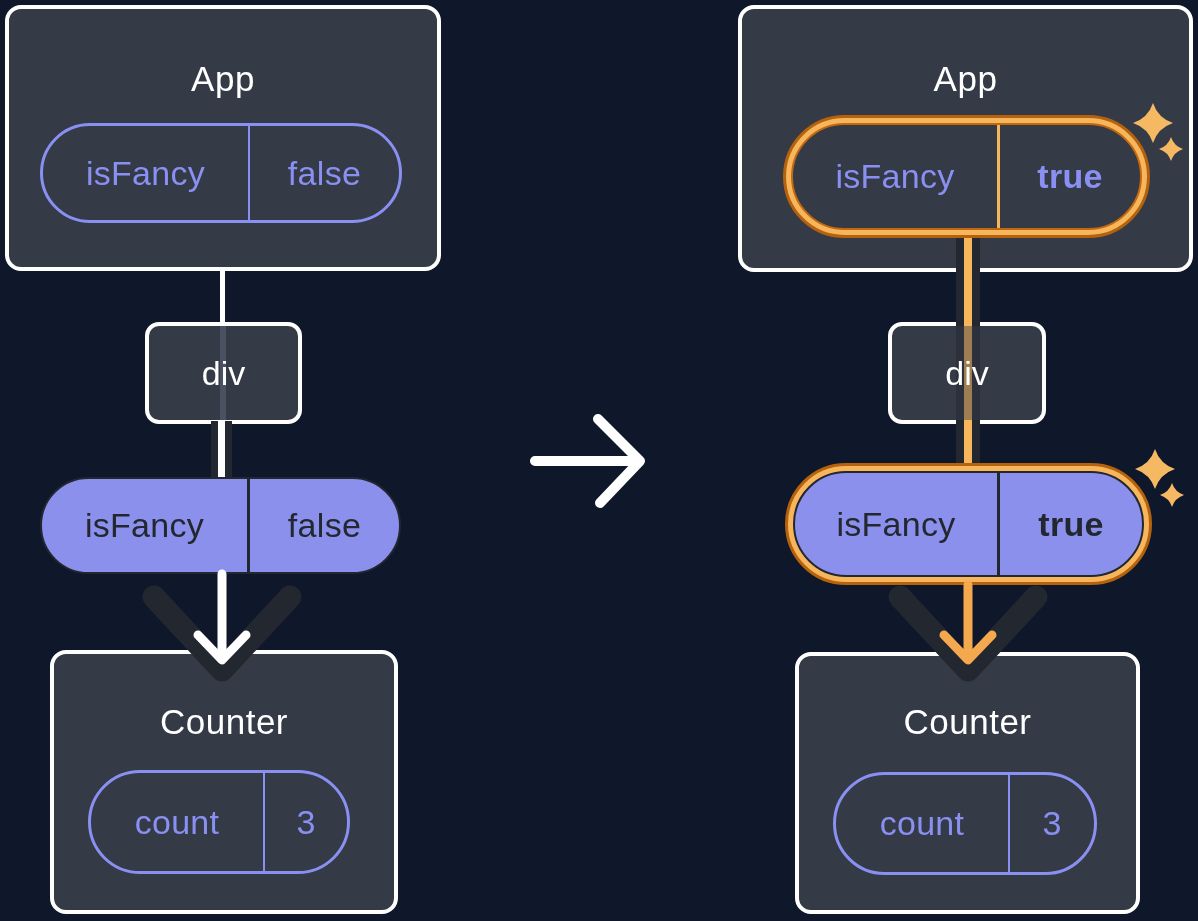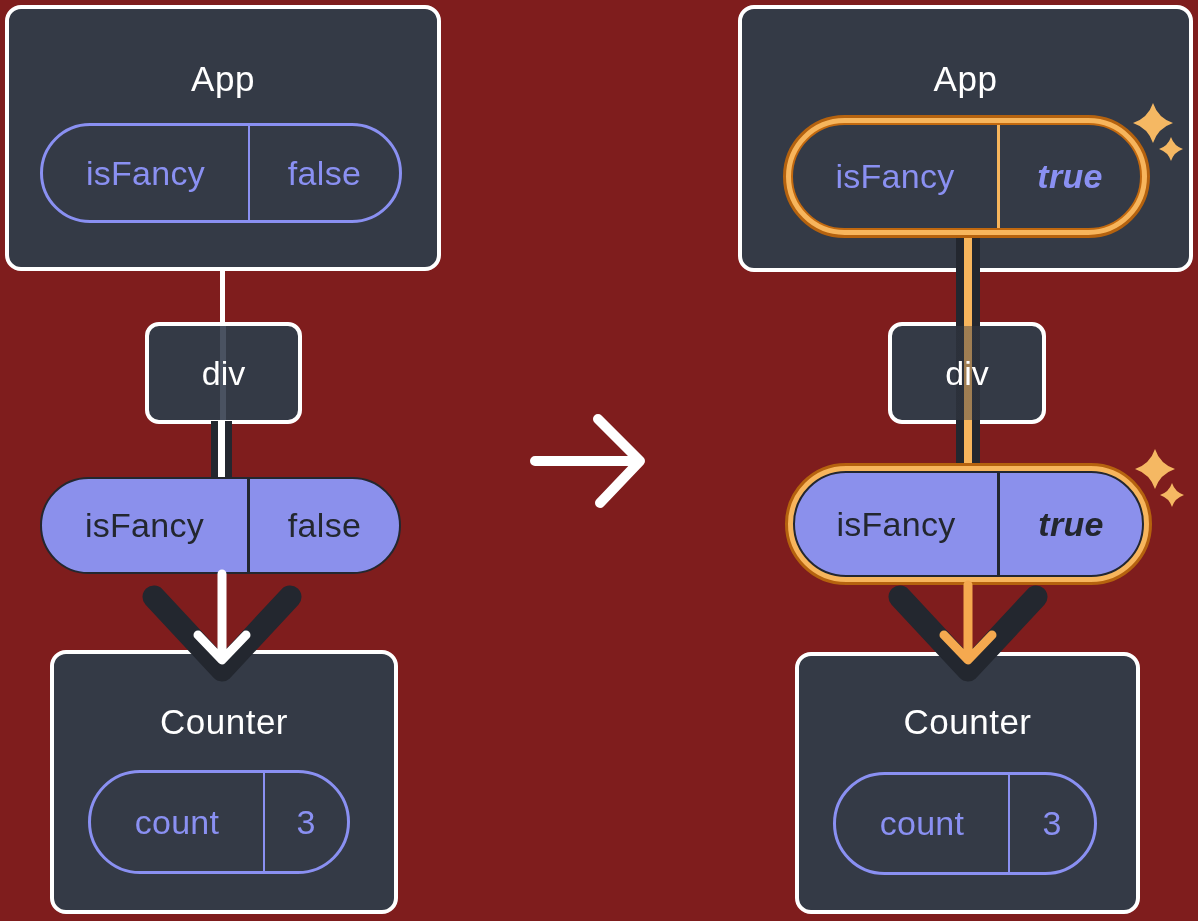--- a/index.html
+++ b/index.html
@@ -1,17 +1,17 @@
 <!DOCTYPE html>
 <html><head>
 <meta charset="utf-8">
 <style>
   html,body{margin:0;padding:0;background:#4C6670;}
   #canvas{
-    position:relative;width:1198px;height:921px;background:#7f1d1d;
+    position:relative;width:1198px;height:921px;background:#0f172a;
     overflow:hidden;font-family:"Liberation Sans", sans-serif;
   }
   .abs{position:absolute;box-sizing:border-box;}
   
   .card{
     background:#343A46;border:4px solid #FFFFFF;border-radius:16px;
     overflow:hidden;
   }
   .card-title{
     position:absolute;left:0;right:0;text-align:center;
@@ -29,21 +29,21 @@
   .pill-filled .divider{width:3px;background:#23272F;}
   .ring{
     background:#F7B55C;border:3px solid #B5620E;border-radius:70px;
     padding:5px;display:flex;
   }
   .ring .inner{flex:1;display:flex;border-radius:60px;font-size:34px;font-weight:500;letter-spacing:.3px;}
   .inner-dark{background:#343A46;border:2px solid #C2690F;color:#8A90F2;}
   .inner-dark .divider{width:3px;background:#F7B55C;}
   .inner-purple{background:#8B90EC;border:2px solid #23272F;color:#23272F;}
   .inner-purple .divider{width:3px;background:#23272F;}
-  .bold{font-weight:700;font-style:italic;}
+  .bold{font-weight:700;}
   
   .line-white{background:#FFFFFF;}
   .line-prop-white{background:linear-gradient(90deg,#23272F 0 7px,#FFFFFF 7px 14px,#23272F 14px 21px);}
   .line-prop-orange{background:linear-gradient(90deg,#23272F 0 8px,#F7B55C 8px 16px,#23272F 16px 24px);}
   .div-stripe-muted{position:absolute;top:0;bottom:0;background:#4A5261;}
   .div-stripe-muted-orange{
     position:absolute;top:0;bottom:0;
     background:linear-gradient(90deg,rgba(35,39,47,.5) 0 8px,rgba(247,181,92,.55) 8px 16px,rgba(35,39,47,.5) 16px 24px);
   }
   .div-label{

